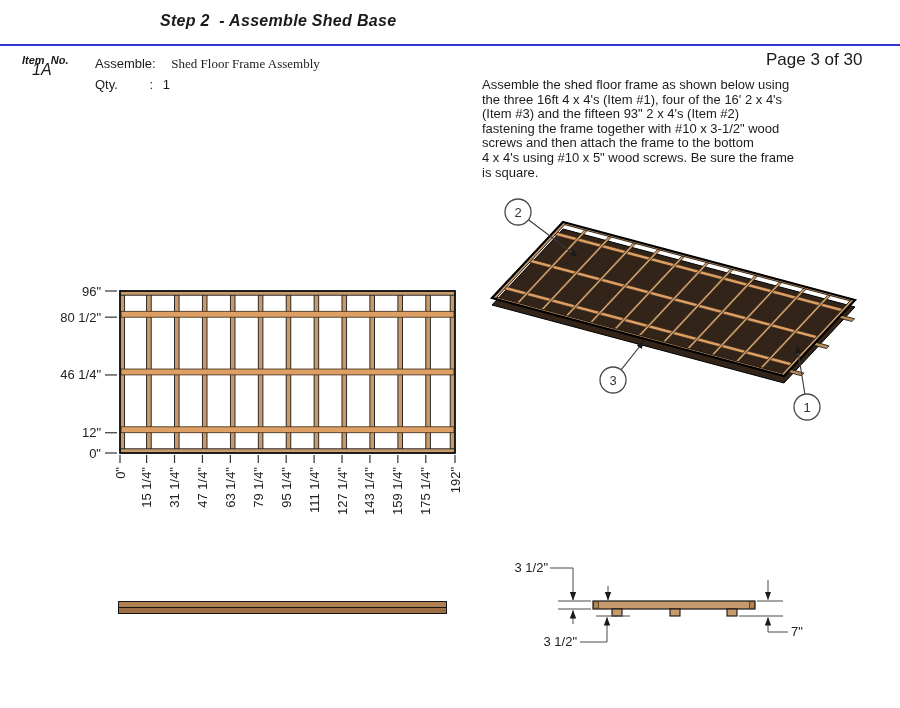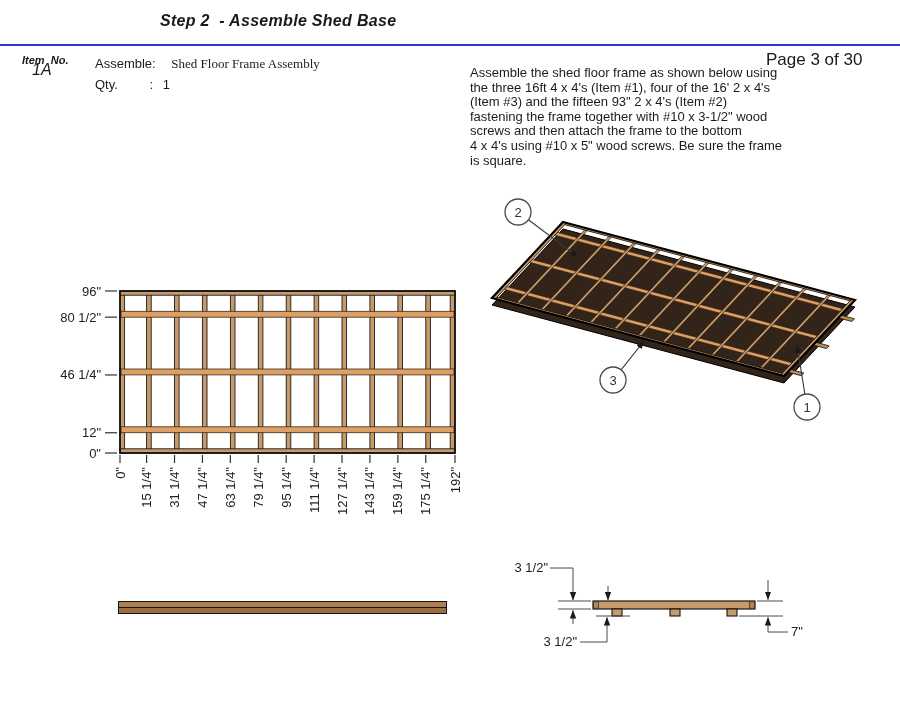--- a/index.html
+++ b/index.html
@@ -5,21 +5,21 @@
   html,body{margin:0;padding:0;background:#888;}
   .page{position:relative;width:900px;height:708px;background:#ffffff;overflow:hidden;
         font-family:"Liberation Sans",sans-serif;color:#1a1a1a;}
   .title{position:absolute;left:160px;top:12px;width:460px;text-align:left;
          font-size:16px;font-weight:bold;font-style:italic;white-space:pre;letter-spacing:.3px;}
   .pageno{position:absolute;left:766px;top:18px;font-size:17px;margin-top:32px;}
   .rule{position:absolute;left:0;top:44px;width:900px;height:2px;}
   .item-label{position:absolute;left:22px;top:54px;font-size:11px;font-weight:bold;font-style:italic;white-space:pre;}
   .item-no{position:absolute;left:32px;top:61px;font-size:16px;font-style:italic;}
   .kv{position:absolute;font-size:13px;color:#1c1c1c;}
-  .instructions{position:absolute;left:466px;top:62px;width:415px;margin:4px;
+  .instructions{position:absolute;left:466px;top:62px;width:415px;margin:16px;
                 font-size:13px;line-height:14.6px;white-space:pre-line;color:#1c1c1c;}
   .side-bar{position:absolute;left:118px;top:601px;width:329px;height:13px;
             border:1.5px solid #151515;box-sizing:border-box;}
   svg{position:absolute;overflow:visible;}
   #iso-svg{left:455px;top:190px;}
   #plan-svg{left:35px;top:280px;}
   #end-svg{left:490px;top:555px;}
   .tick{font-family:"Liberation Sans",sans-serif;font-size:13px;fill:#222;}
   .callout-num{font-family:"Liberation Sans",sans-serif;font-size:13px;fill:#333;}
   .dim{font-family:"Liberation Sans",sans-serif;font-size:13px;fill:#222;}

